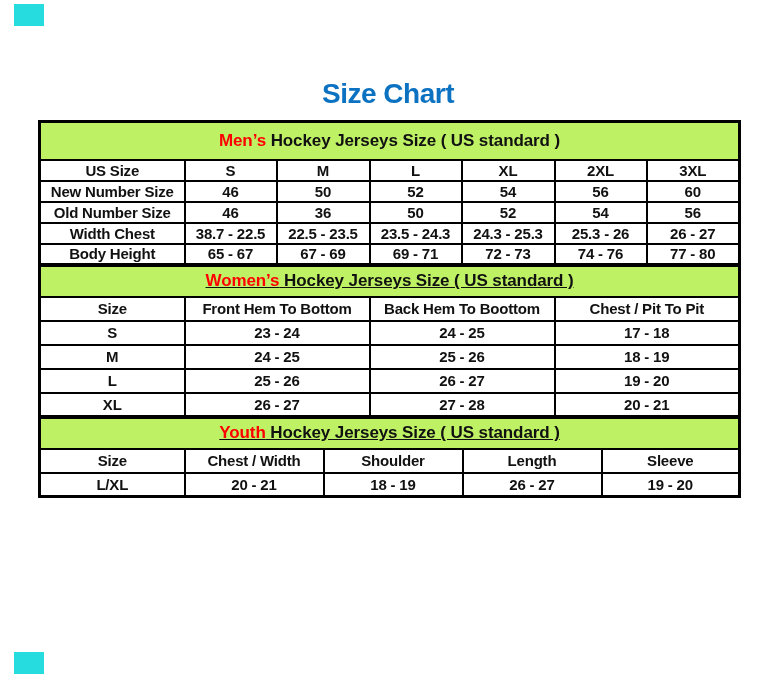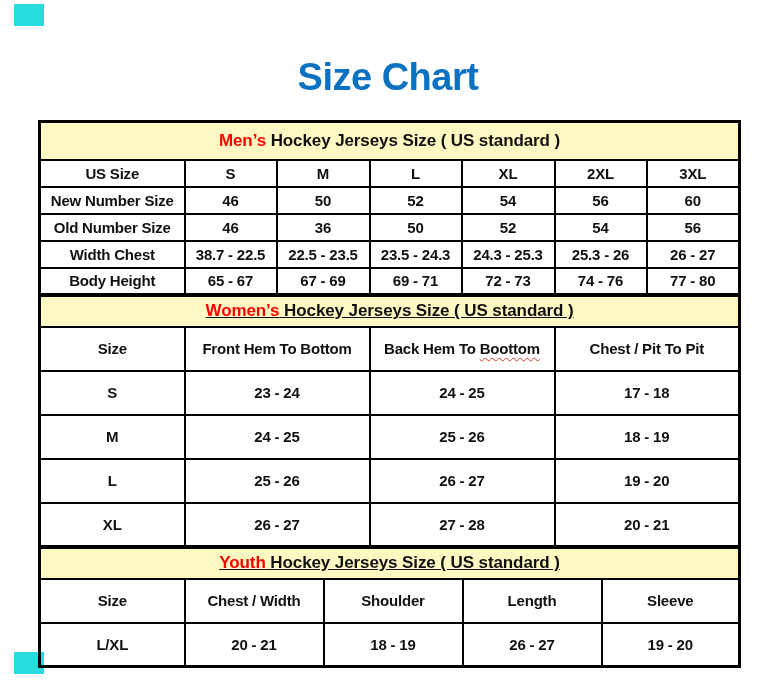--- a/index.html
+++ b/index.html
@@ -13,23 +13,23 @@
   }
   .marker {
     position: absolute;
     left: 14px; width: 30px; height: 22px;
     background: #27dcde;
   }
   .marker-top { top: 4px; }
   .marker-bottom { top: 652px; }
   .title {
     position: absolute;
-    top: 56px; left: 0; right: 0;
+    top: 78px; left: 0; right: 0;
     text-align: center;
-    font-size: 38px;
+    font-size: 28px;
     font-weight: bold;
     letter-spacing: -0.5px;
     color: #0b71c1;
   }
   .chart {
     position: absolute;
     left: 38px; top: 120px;
     width: 700px;
   }
   table.tbl {
@@ -42,32 +42,31 @@
   .tbl th, .tbl td {
     border: 2px solid #000;
     text-align: center;
     vertical-align: middle;
     font-weight: bold;
     font-size: 15px;
     letter-spacing: -0.2px;
     padding: 0;
   }
   .band td {
-    background: #fef9c3;
+    background: #bef264;
     font-size: 17px;
     letter-spacing: -0.1px;
   }
   .mens  .band td { height: 38px; }
   .womens .band td, .youth .band td { height: 31px; text-decoration: underline; }
   .accent { color: #ff0000; }
-  .mens  th, .mens  td { height: 27px; }
-  .womens th, .womens td, .youth th, .youth td { height: 44px; }
+  .mens  th, .mens  td { height: 21px; }
+  .womens th, .womens td, .youth th, .youth td { height: 24px; }
   .value { font-weight: bold; margin-top: 48px; }
   .sq {
-    text-decoration: underline;
     text-decoration-style: wavy;
     text-decoration-color: #d03a2b;
     text-decoration-thickness: 1px;
     text-underline-offset: 3px;
   }
 </style>
 </head>
 <body>
 
 <div class="marker marker-top"></div>

